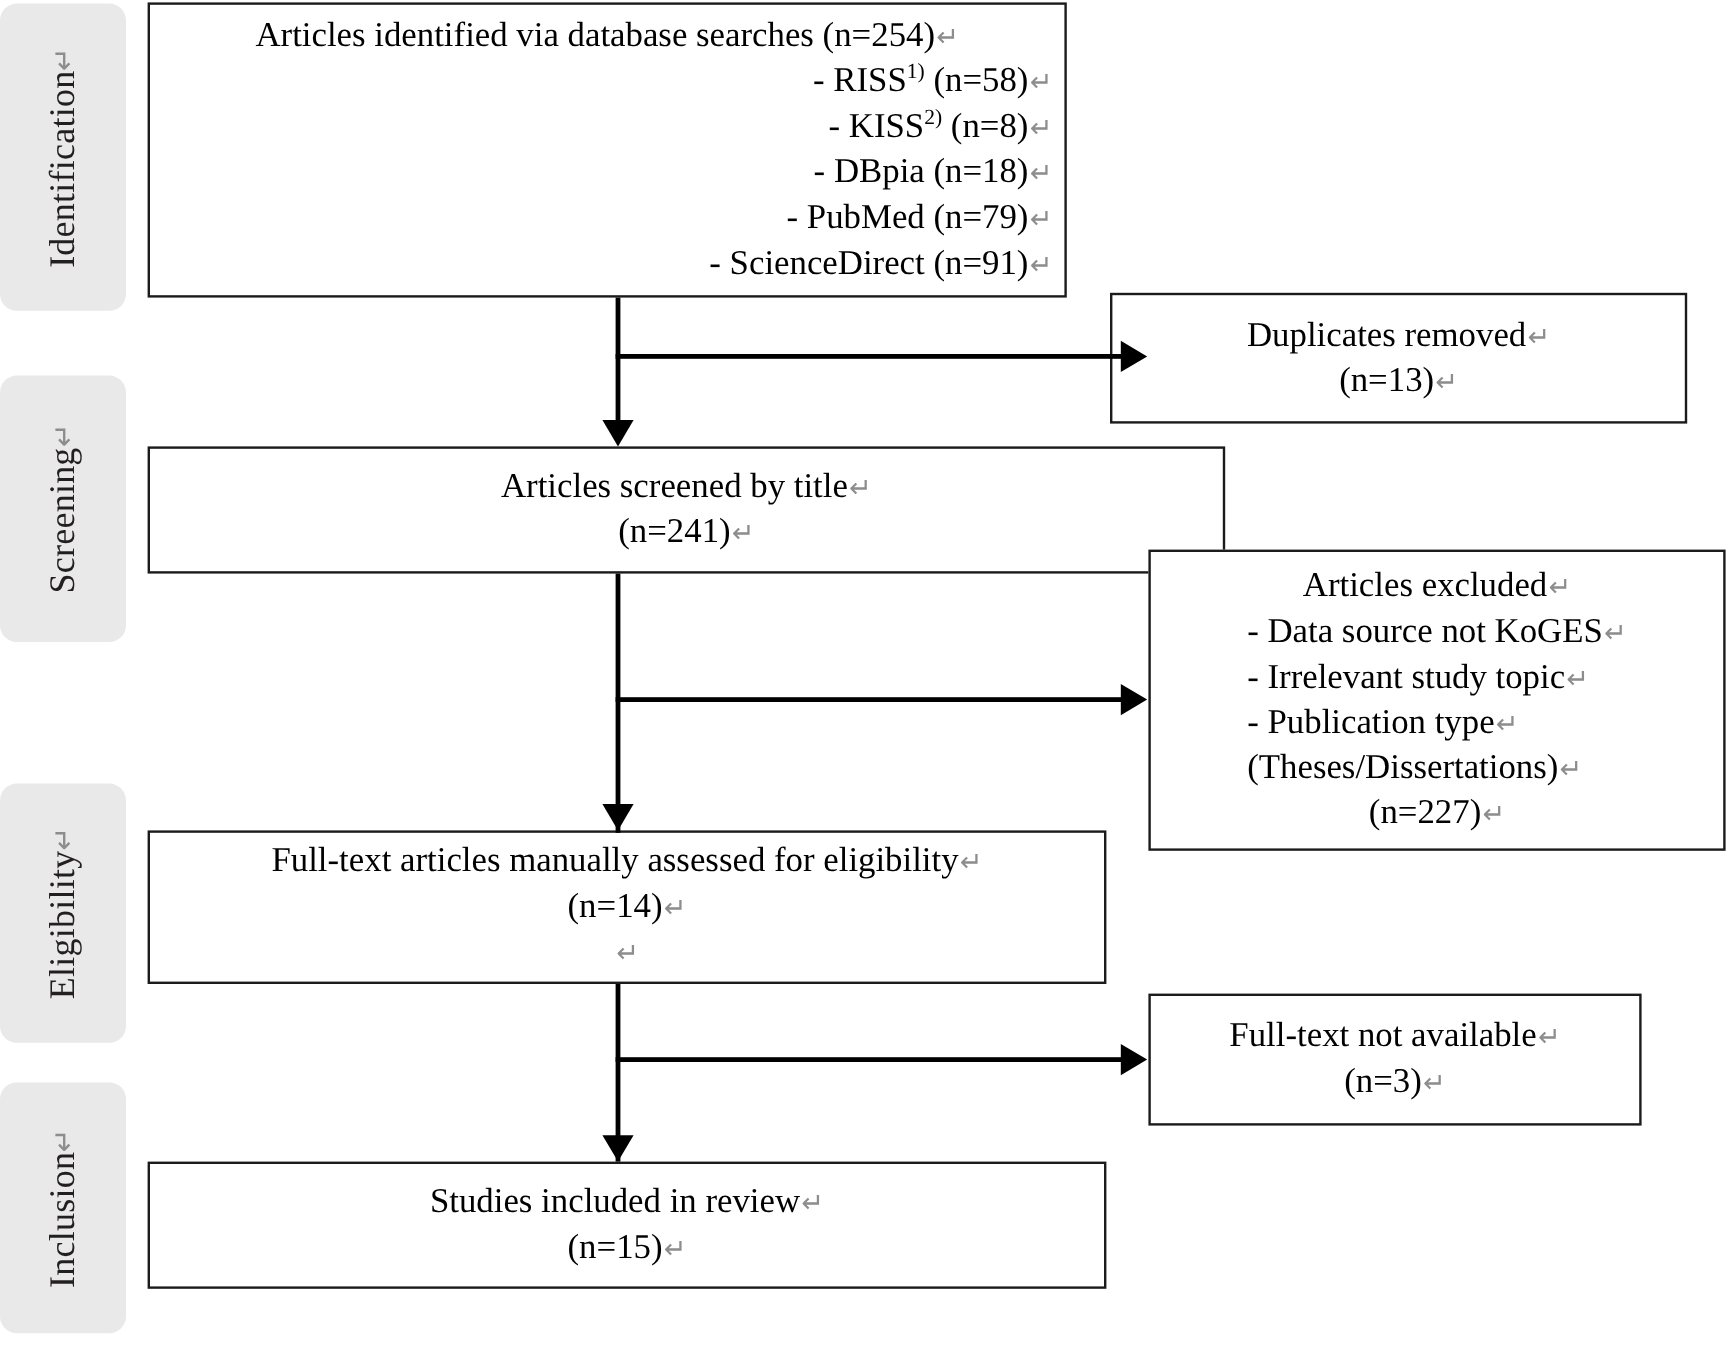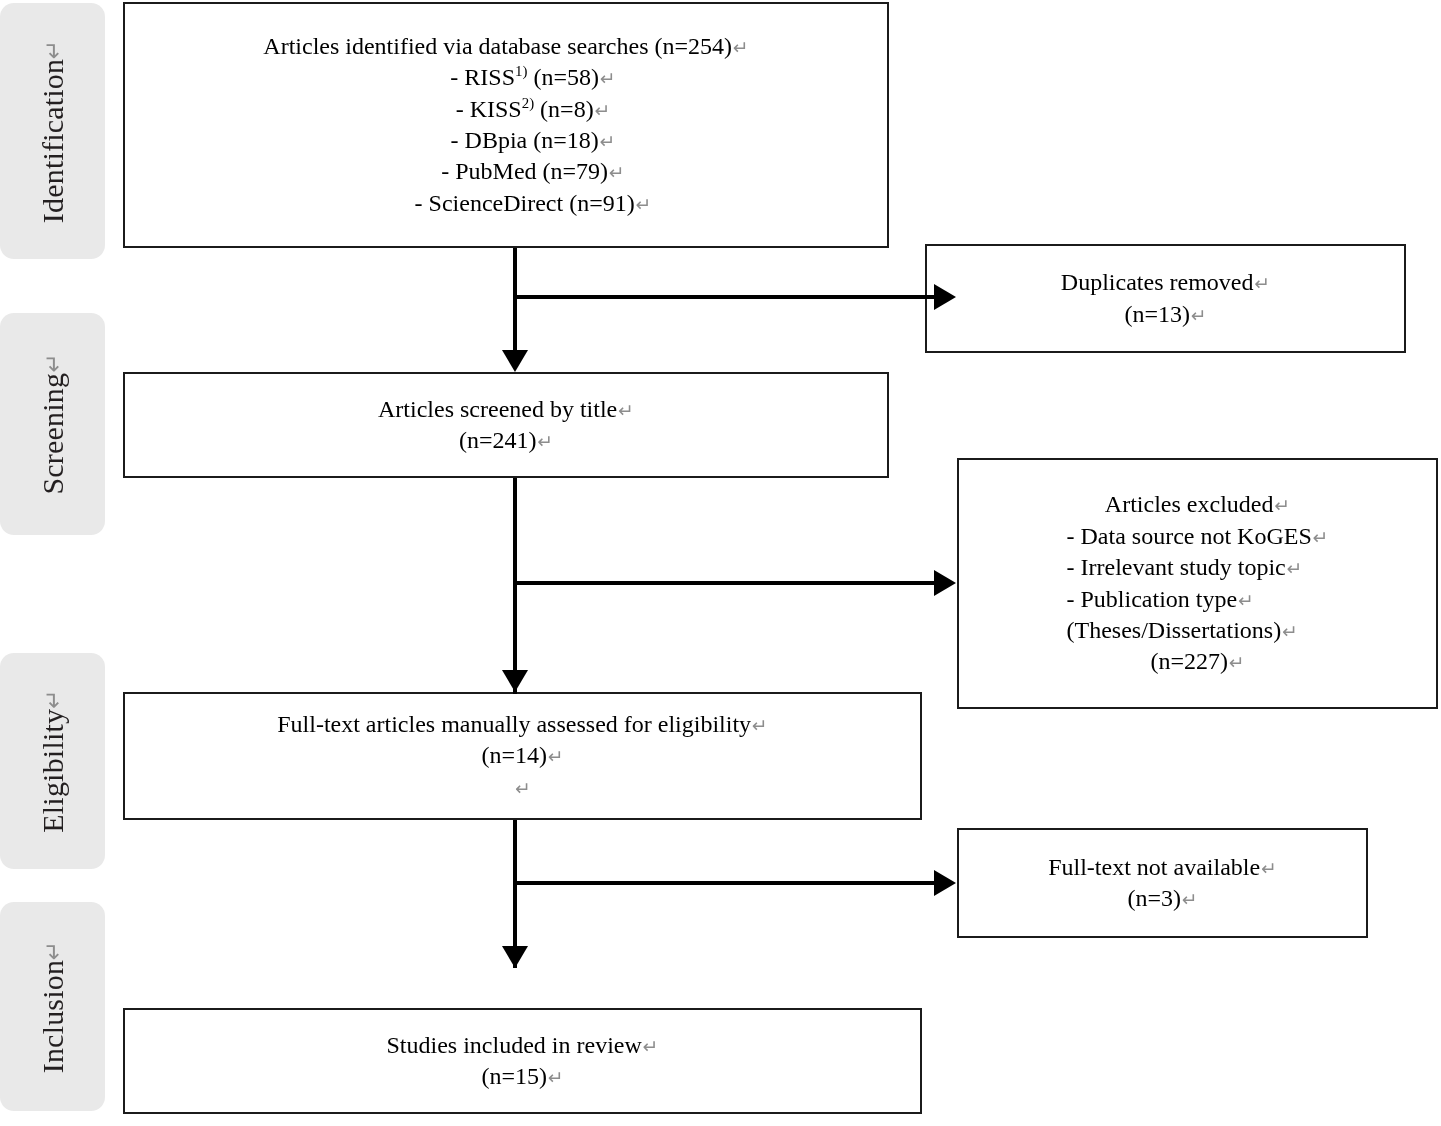--- a/index.html
+++ b/index.html
@@ -47,28 +47,28 @@
     display: flex;
     flex-direction: column;
     justify-content: center;
   }
   .box-lines {
     width: 100%;
     padding: 0 10px;
     box-sizing: border-box;
   }
   .line {
-    font-size: 24px;
+    font-size: 29px;
     line-height: 1.31;
     text-align: center;
     white-space: nowrap;
     color: #000000;
   }
   .line.indent {
-    text-align: center;
+    text-align: right;
     padding-left: 54px;
   }
   .line.bullet-block {
     text-align: left;
   }
   .bullets {
     display: inline-block;
     text-align: left;
   }
   .centered-wrap {
@@ -146,21 +146,21 @@
     </div>
   </div>
 
   <div class="box" style="left:925px; top:244px; width:481px; height:109px;">
     <div class="box-lines">
       <div class="line"><span>Duplicates removed</span><span class="pil">↵</span></div>
       <div class="line"><span>(n=13)</span><span class="pil">↵</span></div>
     </div>
   </div>
 
-  <div class="box" style="left:123px; top:372px; width:766px; height:106px;justify-content:center;">
+  <div class="box" style="left:123px; top:372px; width:898px; height:106px;justify-content:center;">
     <div class="box-lines">
       <div class="line"><span>Articles screened by title</span><span class="pil">↵</span></div>
       <div class="line"><span>(n=241)</span><span class="pil">↵</span></div>
     </div>
   </div>
 
   <div class="box" style="left:957px; top:458px; width:481px; height:251px;">
     <div class="box-lines">
       <div class="line"><span>Articles excluded</span><span class="pil">↵</span></div>
       <div class="centered-wrap">
@@ -183,21 +183,21 @@
     </div>
   </div>
 
   <div class="box" style="left:957px; top:828px; width:411px; height:110px;">
     <div class="box-lines">
       <div class="line"><span>Full-text not available</span><span class="pil">↵</span></div>
       <div class="line"><span>(n=3)</span><span class="pil">↵</span></div>
     </div>
   </div>
 
-  <div class="box" style="left:123px; top:968px; width:799px; height:106px;margin-top:40px;">
+  <div class="box" style="left:123px; top:968px; width:799px; height:106px;">
     <div class="box-lines">
       <div class="line"><span>Studies included in review</span><span class="pil">↵</span></div>
       <div class="line"><span>(n=15)</span><span class="pil">↵</span></div>
     </div>
   </div>
 
   <div class="vline" style="left:513px; top:248px; width:4px; height:104px;"></div>
   <div class="arrow-down" style="left:502px; top:350px;"></div>
 
   <div class="hline" style="left:513px; top:295px; width:422px; height:4px;"></div>

